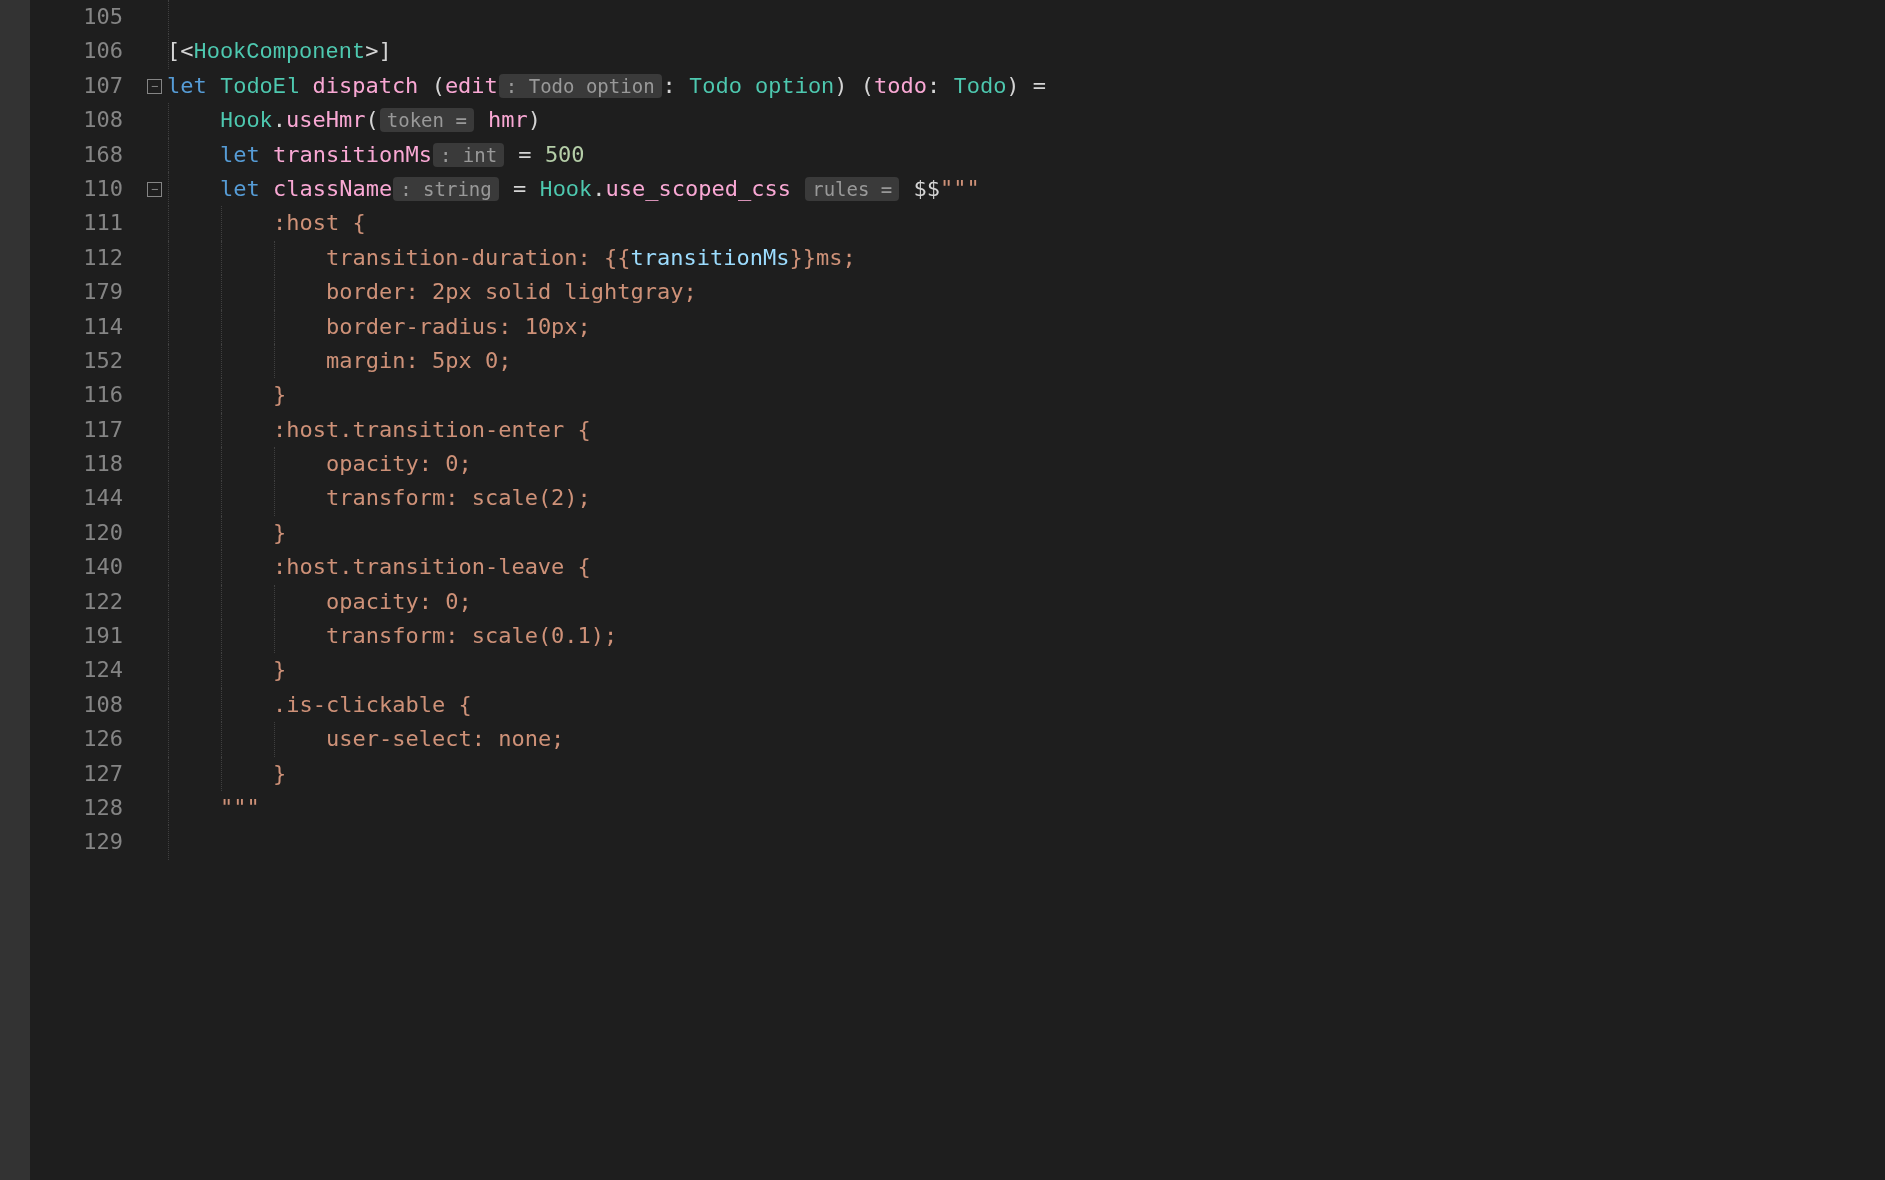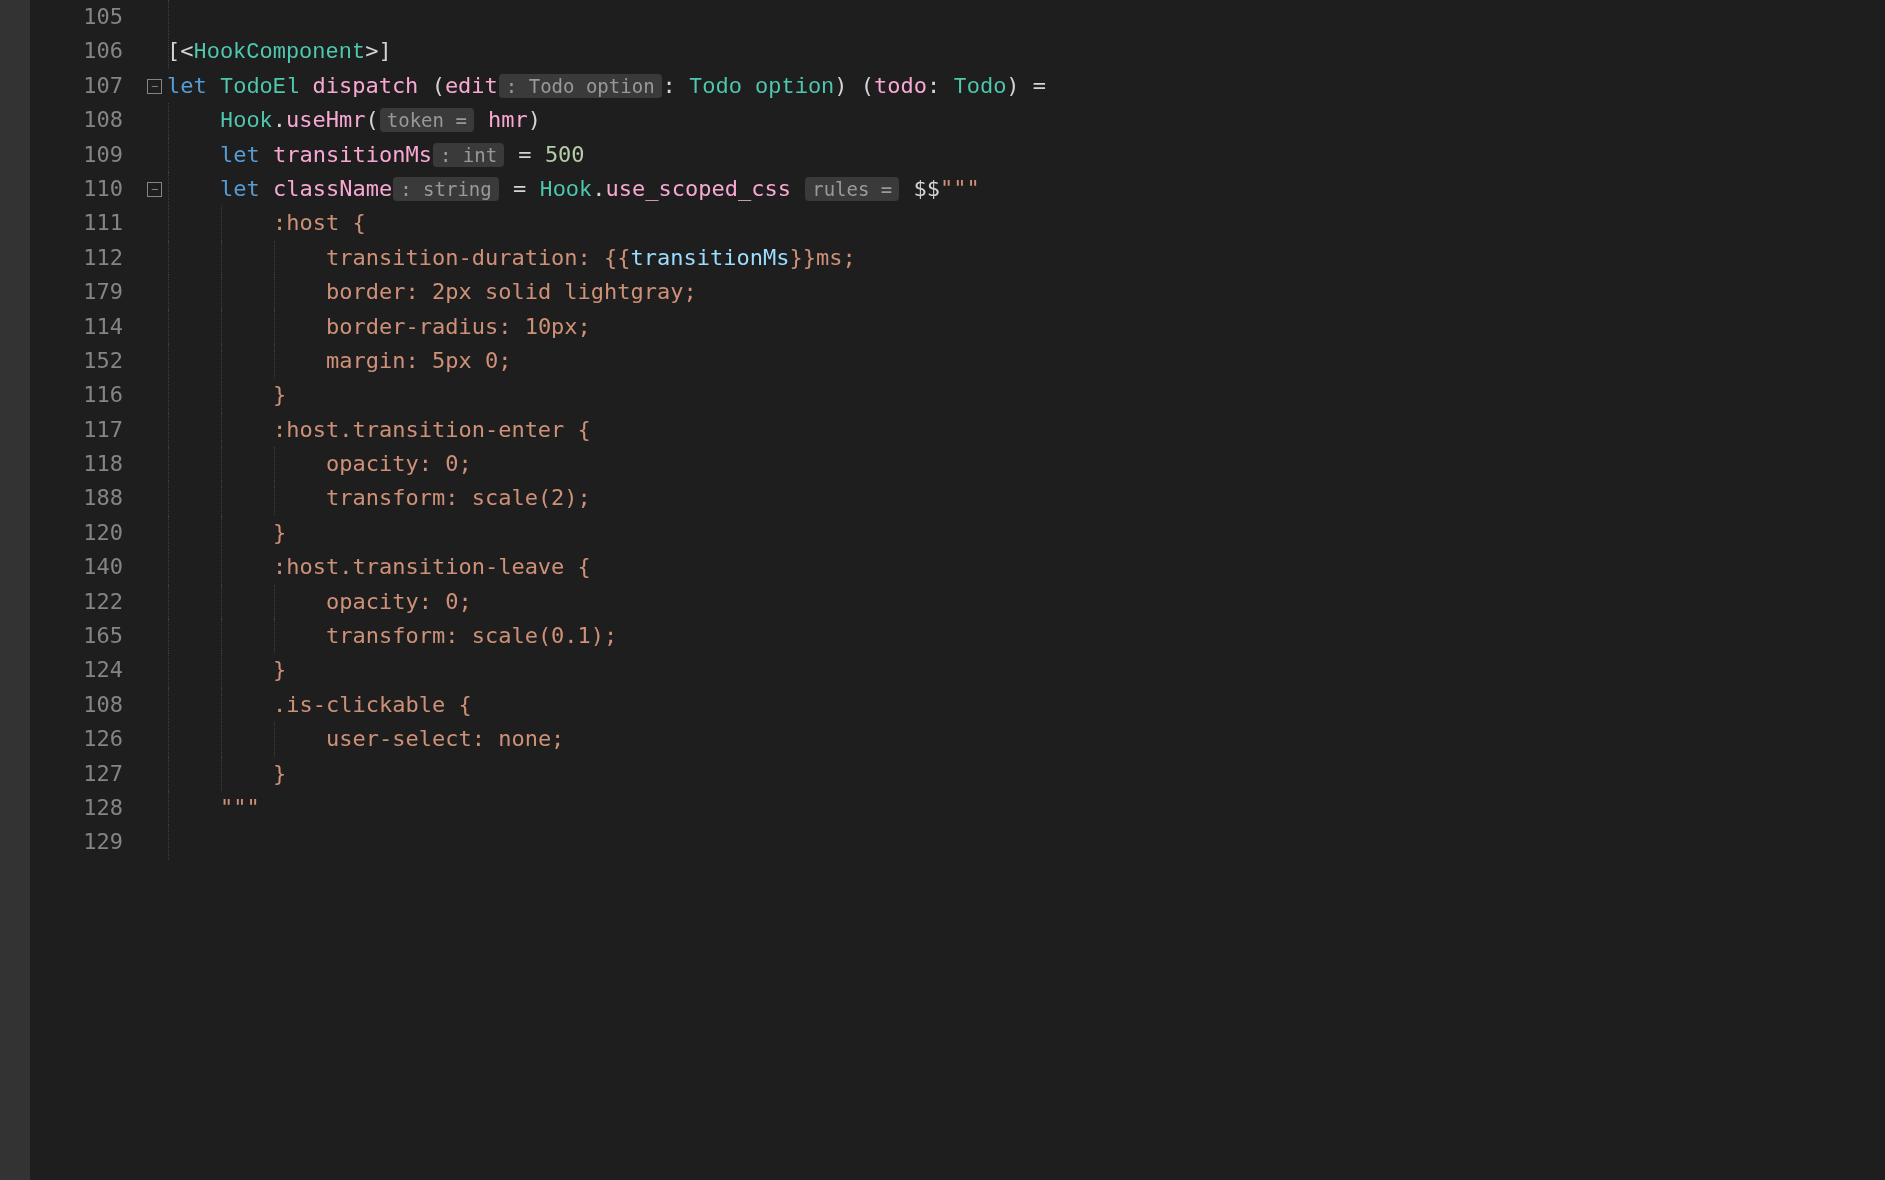--- a/index.html
+++ b/index.html
@@ -107,35 +107,35 @@
 </head>
 <body>
 
 <div class="editor">
   <div class="left-margin"></div>
   <div class="gutter" id="gutter">
       <div class="ln">105</div>
       <div class="ln">106</div>
       <div class="ln">107</div>
       <div class="ln">108</div>
-      <div class="ln">109</div>
+      <div class="ln">168</div>
       <div class="ln">110</div>
       <div class="ln">111</div>
       <div class="ln">112</div>
       <div class="ln">179</div>
       <div class="ln">114</div>
       <div class="ln">152</div>
       <div class="ln">116</div>
       <div class="ln">117</div>
       <div class="ln">118</div>
-      <div class="ln">188</div>
+      <div class="ln">144</div>
       <div class="ln">120</div>
       <div class="ln">140</div>
       <div class="ln">122</div>
-      <div class="ln">165</div>
+      <div class="ln">191</div>
       <div class="ln">124</div>
       <div class="ln">108</div>
       <div class="ln">126</div>
       <div class="ln">127</div>
       <div class="ln">128</div>
       <div class="ln">129</div>
     </div>
   <div class="fold-col" id="foldcol">
       <div class="fold-mark" style="top: 78.5px;">−</div>
       <div class="fold-mark" style="top: 181.7px;">−</div>

